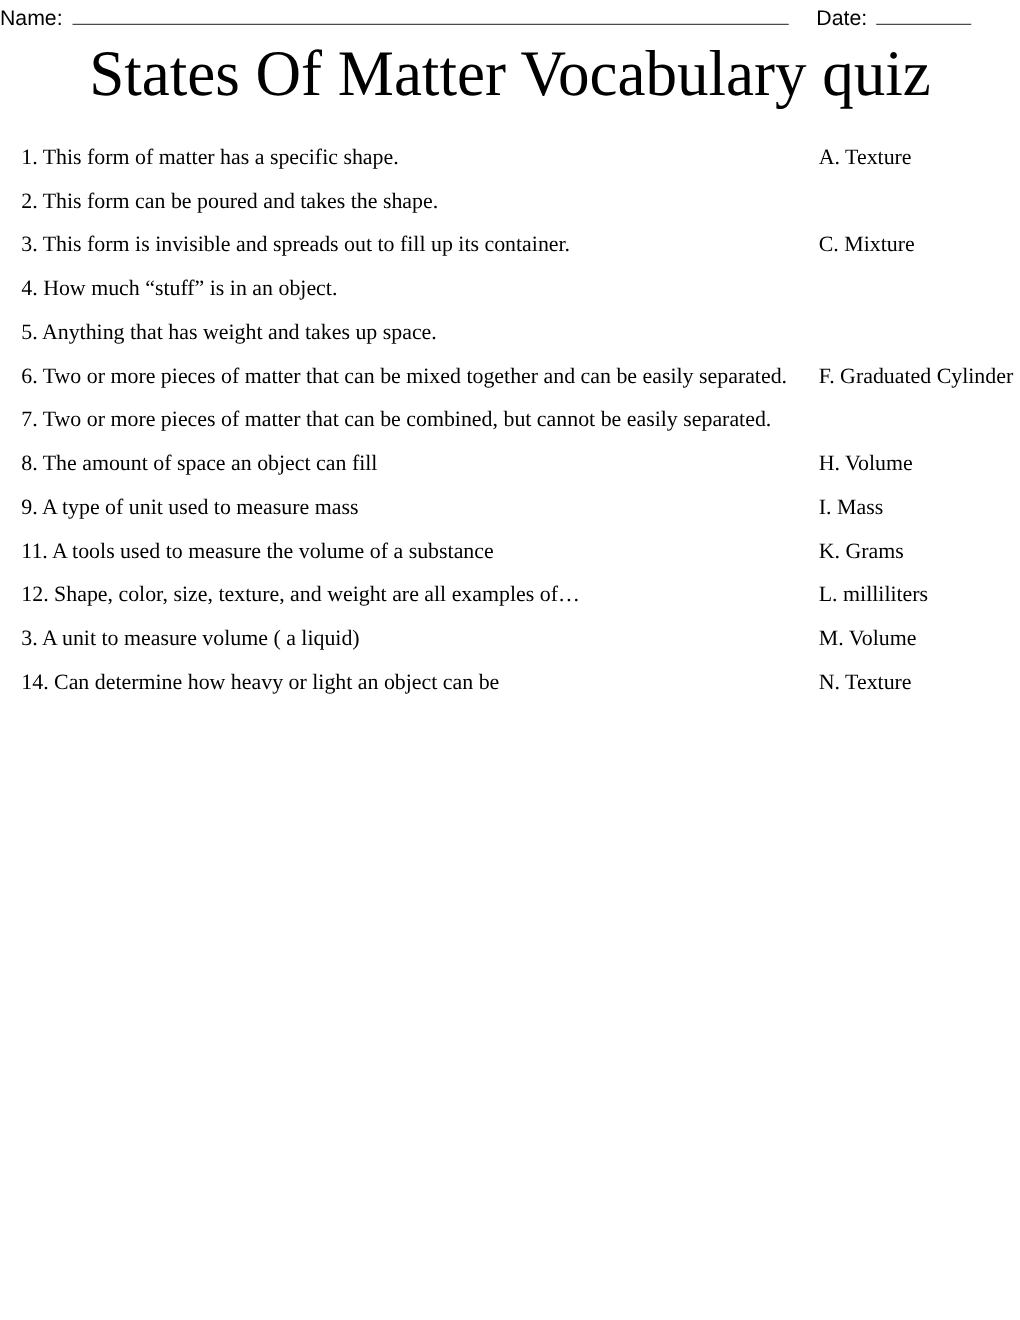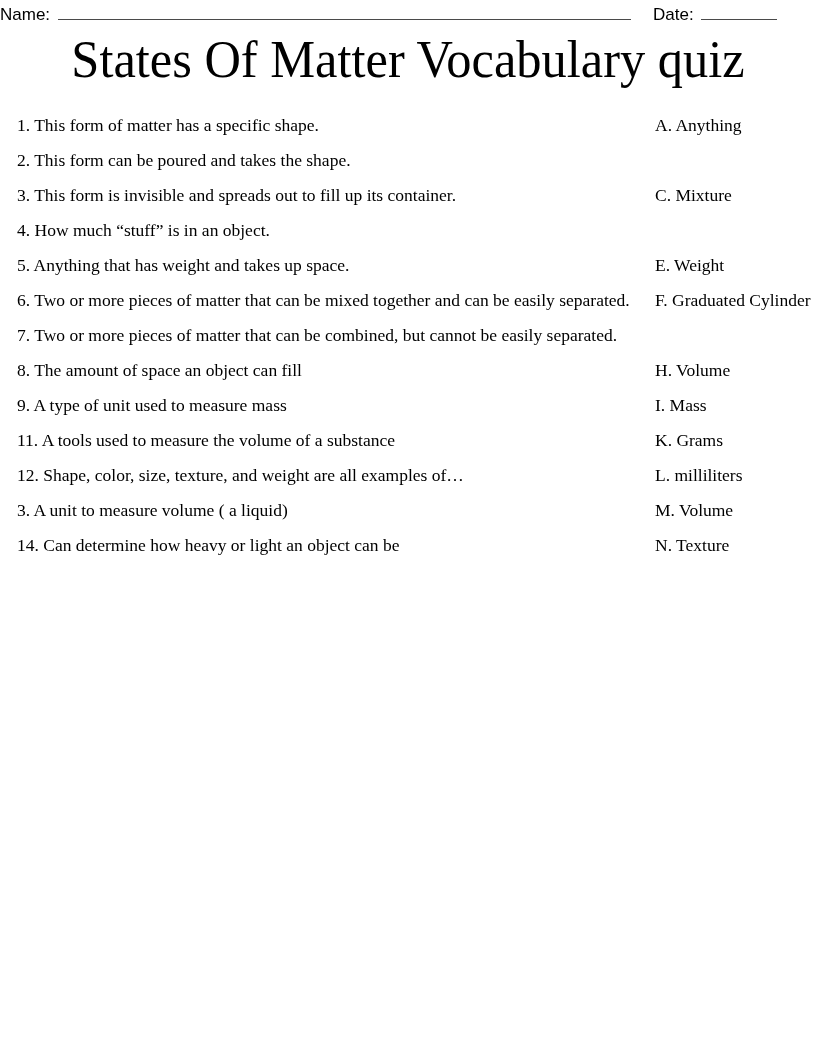--- a/index.html
+++ b/index.html
@@ -113,39 +113,38 @@
     <span class="field-label">Date:</span>
     <span class="blank-line blank-date"></span>
   </div>
 
   <h1 class="quiz-title">States Of Matter Vocabulary quiz</h1>
 
   <div class="quiz-body">
 
     <div class="quiz-row">
       <div class="question-cell">1. This form of matter has a specific shape.</div>
-      <div class="answer-cell">A. Anything</div>
+      <div class="answer-cell">A. Texture</div>
     </div>
 
     <div class="quiz-row">
       <div class="question-cell">2. This form can be poured and takes the shape.</div>
     </div>
 
     <div class="quiz-row">
       <div class="question-cell">3. This form is invisible and spreads out to fill up its container.</div>
       <div class="answer-cell">C. Mixture</div>
     </div>
 
     <div class="quiz-row">
       <div class="question-cell">4. How much “stuff” is in an object.</div>
     </div>
 
     <div class="quiz-row">
       <div class="question-cell">5. Anything that has weight and takes up space.</div>
-      <div class="answer-cell">E. Weight</div>
     </div>
 
     <div class="quiz-row">
       <div class="question-cell">6. Two or more pieces of matter that can be mixed together and can be easily separated.</div>
       <div class="answer-cell">F. Graduated Cylinder</div>
     </div>
 
     <div class="quiz-row">
       <div class="question-cell">7. Two or more pieces of matter that can be combined, but cannot be easily separated.</div>
     </div>

